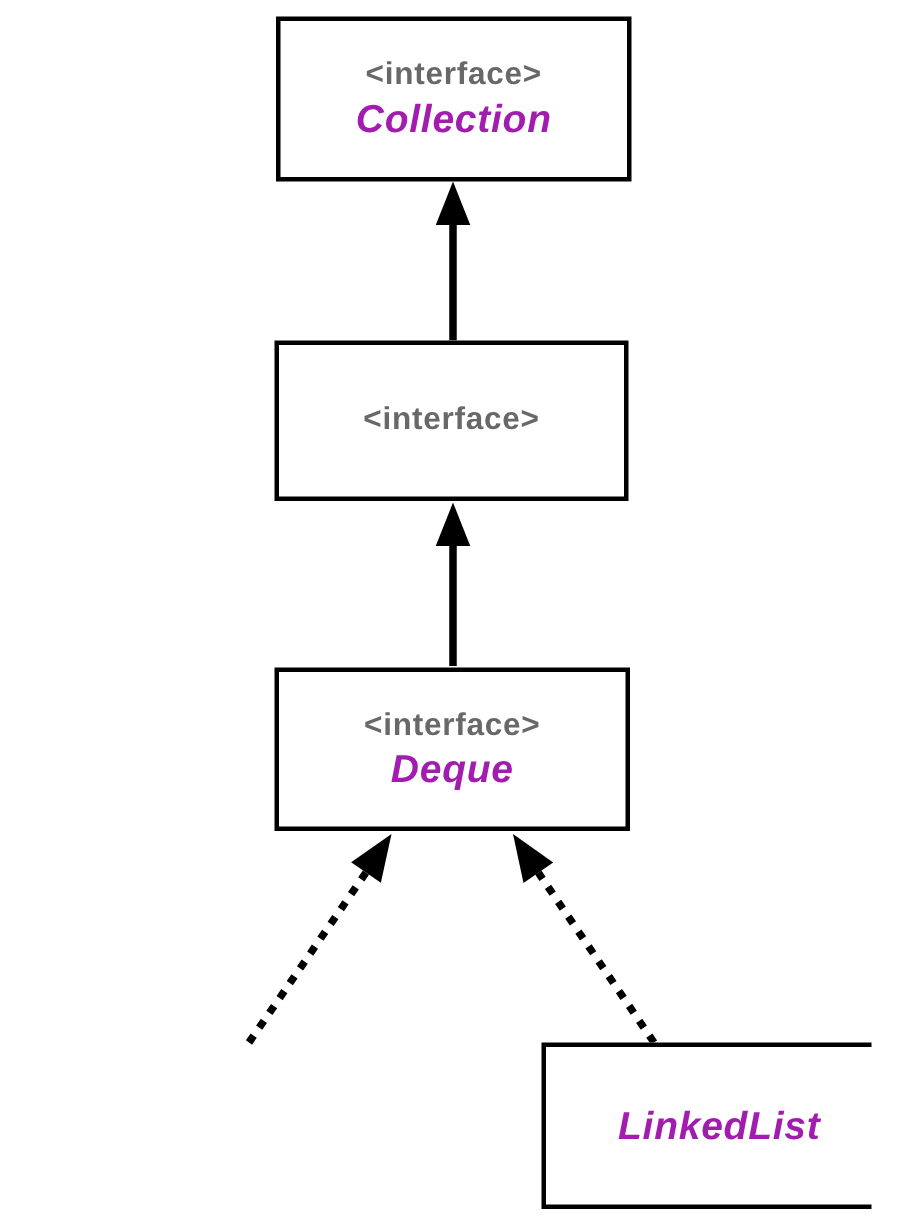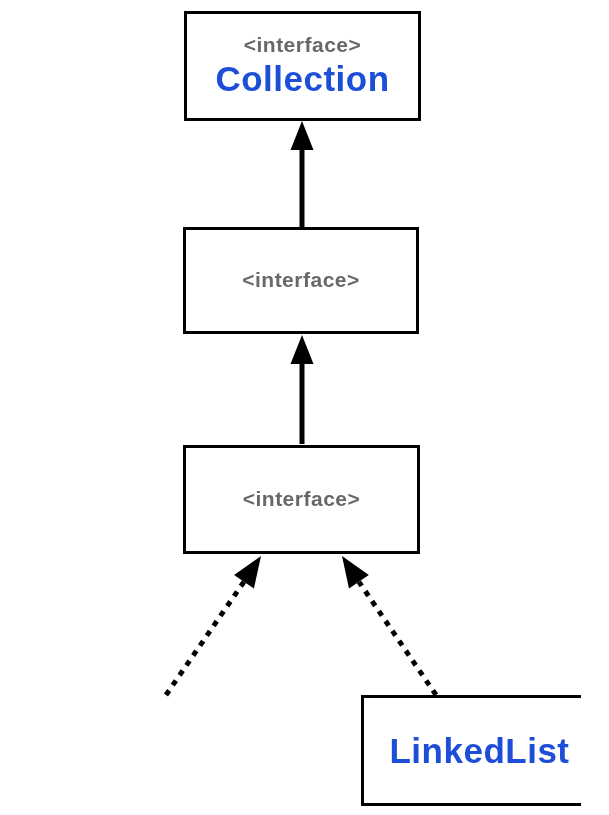--- a/index.html
+++ b/index.html
@@ -35,25 +35,26 @@
     text-align: center;
   }
   .node .stereotype {
     color: #686868;
     font-weight: bold;
     font-size: 21px;
     line-height: 1.25;
     letter-spacing: 0.5px;
   }
   .node .name {
-    color: #1d4ed8;
+    color: #a21caf;
     font-weight: bold;
-    font-size: 35px;
+    font-size: 26px;
     line-height: 1.2;
     letter-spacing: 0.5px;
+    font-style: italic;
   }
   
   .node-collection { left: 184px; top: 11px;  width: 237px; height: 110px; }
   .node-queue      { left: 183px; top: 227px; width: 236px; height: 107px; }
   .node-deque      { left: 183px; top: 445px; width: 237px; height: 109px; }
   .node-arraydeque { left: 6px;   top: 695px; width: 237px; height: 111px; }
   .node-linkedlist { left: 361px; top: 695px; width: 237px; height: 111px; }
 </style>
 </head>
 <body>
@@ -87,20 +88,21 @@
     <div class="stereotype">&lt;interface&gt;</div>
     <div class="name">Collection</div>
   </div>
 
   <div class="node node-queue">
     <div class="stereotype">&lt;interface&gt;</div>
   </div>
 
   <div class="node node-deque">
     <div class="stereotype">&lt;interface&gt;</div>
+    <div class="name">Deque</div>
   </div>
 
 
   <div class="node node-linkedlist">
     <div class="name">LinkedList</div>
   </div>
 
 </div>
 
 </body></html>

